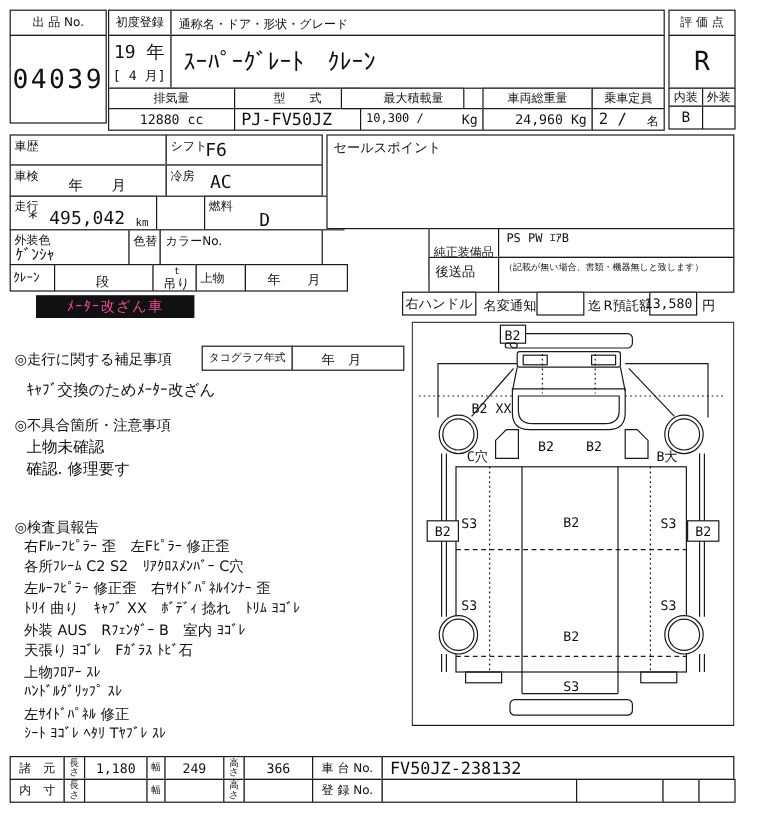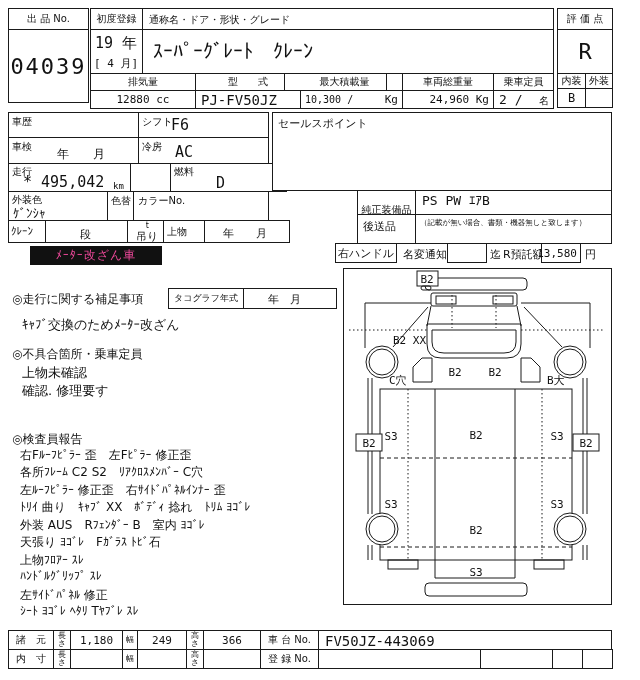--- a/index.html
+++ b/index.html
@@ -122,21 +122,21 @@
   </div>
   <div class="c" style="left:204px;top:220px;width:86px;height:23px;">
     <span class="t" style="left:18px;top:5px;font-size:11px;">年　　月</span>
   </div>
 
   <div class="c" style="left:272px;top:112px;width:340px;height:79px;">
     <span class="t" style="left:5px;top:3px;font-size:11px;">セールスポイント</span>
   </div>
   <div class="c ctr lbl" style="left:357px;top:190px;width:59px;height:40px;">純正装備品</div>
   <div class="c" style="left:415px;top:190px;width:197px;height:25px;">
-    <span class="t mono" style="left:6px;top:2px;font-size:13px;">PS PW ｴｱB</span>
+    <span class="t mono" style="left:6px;top:2px;font-size:10px;">PS PW ｴｱB</span>
   </div>
   <div class="c" style="left:357px;top:214px;width:59px;height:30px;">
     <span class="t" style="left:5px;top:4px;font-size:11px;">後送品</span>
   </div>
   <div class="c" style="left:415px;top:214px;width:197px;height:30px;">
     <span class="t" style="left:4px;top:3px;font-size:7.5px;">（記載が無い場合、書類・機器無しと致します）</span>
   </div>
 
   <div class="t badge ctr" style="left:30px;top:246px;width:132px;height:19px;font-size:12px;letter-spacing:1px;">ﾒｰﾀｰ改ざん車</div>
 
@@ -150,21 +150,21 @@
   </div>
   <span class="t" style="left:585px;top:247px;font-size:11px;">円</span>
 
   <span class="t" style="left:12px;top:291px;font-size:12px;">◎走行に関する補足事項</span>
   <div class="c ctr" style="left:168px;top:288px;width:76px;height:21px;font-size:9px;">タコグラフ年式</div>
   <div class="c" style="left:243px;top:288px;width:94px;height:21px;">
     <span class="t" style="left:24px;top:3px;font-size:11px;">年　月</span>
   </div>
   <span class="t" style="left:22px;top:316px;font-size:13px;">ｷｬﾌﾞ交換のためﾒｰﾀｰ改ざん</span>
 
-  <span class="t" style="left:12px;top:346px;font-size:12px;">◎不具合箇所・乗車定員</span>
+  <span class="t" style="left:12px;top:346px;font-size:12px;">◎不具合箇所・注意事項</span>
   <span class="t" style="left:22px;top:364px;font-size:13px;">上物未確認</span>
   <span class="t" style="left:22px;top:382px;font-size:13px;">確認. 修理要す</span>
 
   <span class="t" style="left:12px;top:431px;font-size:12px;">◎検査員報告</span>
   <span class="t" style="left:20px;top:447px;font-size:12px;">右Fﾙｰﾌﾋﾟﾗｰ 歪　左Fﾋﾟﾗｰ 修正歪</span>
   <span class="t" style="left:20px;top:464px;font-size:12px;">各所ﾌﾚｰﾑ C2 S2　ﾘｱｸﾛｽﾒﾝﾊﾞｰ C穴</span>
   <span class="t" style="left:20px;top:482px;font-size:12px;">左ﾙｰﾌﾋﾟﾗｰ 修正歪　右ｻｲﾄﾞﾊﾟﾈﾙｲﾝﾅｰ 歪</span>
   <span class="t" style="left:20px;top:499px;font-size:12px;">ﾄﾘｲ 曲り　ｷｬﾌﾞ XX　ﾎﾞﾃﾞｨ 捻れ　ﾄﾘﾑ ﾖｺﾞﾚ</span>
   <span class="t" style="left:20px;top:534px;font-size:12px;">天張り ﾖｺﾞﾚ　Fｶﾞﾗｽ ﾄﾋﾞ石</span>
   <span class="t" style="left:20px;top:517px;font-size:12px;">外装 AUS　Rﾌｪﾝﾀﾞｰ B　室内 ﾖｺﾞﾚ</span>
@@ -255,21 +255,21 @@
 
   <div class="c ctr lbl" style="left:8px;top:630px;width:46px;height:20px;">諸　元</div>
   <div class="c ctr tiny" style="left:53px;top:630px;width:18px;height:20px;">長さ</div>
   <div class="c ctr mono" style="left:70px;top:630px;width:53px;height:20px;font-size:11px;">1,180</div>
   <div class="c ctr tiny" style="left:122px;top:630px;width:16px;height:20px;">幅</div>
   <div class="c ctr mono" style="left:137px;top:630px;width:50px;height:20px;font-size:11px;">249</div>
   <div class="c ctr tiny" style="left:186px;top:630px;width:18px;height:20px;">高さ</div>
   <div class="c ctr mono" style="left:203px;top:630px;width:58px;height:20px;font-size:11px;">366</div>
   <div class="c ctr lbl" style="left:260px;top:630px;width:59px;height:20px;">車 台 No.</div>
   <div class="c" style="left:318px;top:630px;width:294px;height:20px;">
-    <span class="t mono" style="left:6px;top:2px;font-size:14px;">FV50JZ-443069</span>
+    <span class="t mono" style="left:6px;top:2px;font-size:14px;">FV50JZ-238132</span>
   </div>
 
   <div class="c ctr lbl" style="left:8px;top:649px;width:46px;height:20px;">内　寸</div>
   <div class="c ctr tiny" style="left:53px;top:649px;width:18px;height:20px;">長さ</div>
   <div class="c" style="left:70px;top:649px;width:53px;height:20px;"></div>
   <div class="c ctr tiny" style="left:122px;top:649px;width:16px;height:20px;">幅</div>
   <div class="c" style="left:137px;top:649px;width:50px;height:20px;"></div>
   <div class="c ctr tiny" style="left:186px;top:649px;width:18px;height:20px;">高さ</div>
   <div class="c" style="left:203px;top:649px;width:58px;height:20px;"></div>
   <div class="c ctr lbl" style="left:260px;top:649px;width:59px;height:20px;">登 録 No.</div>

